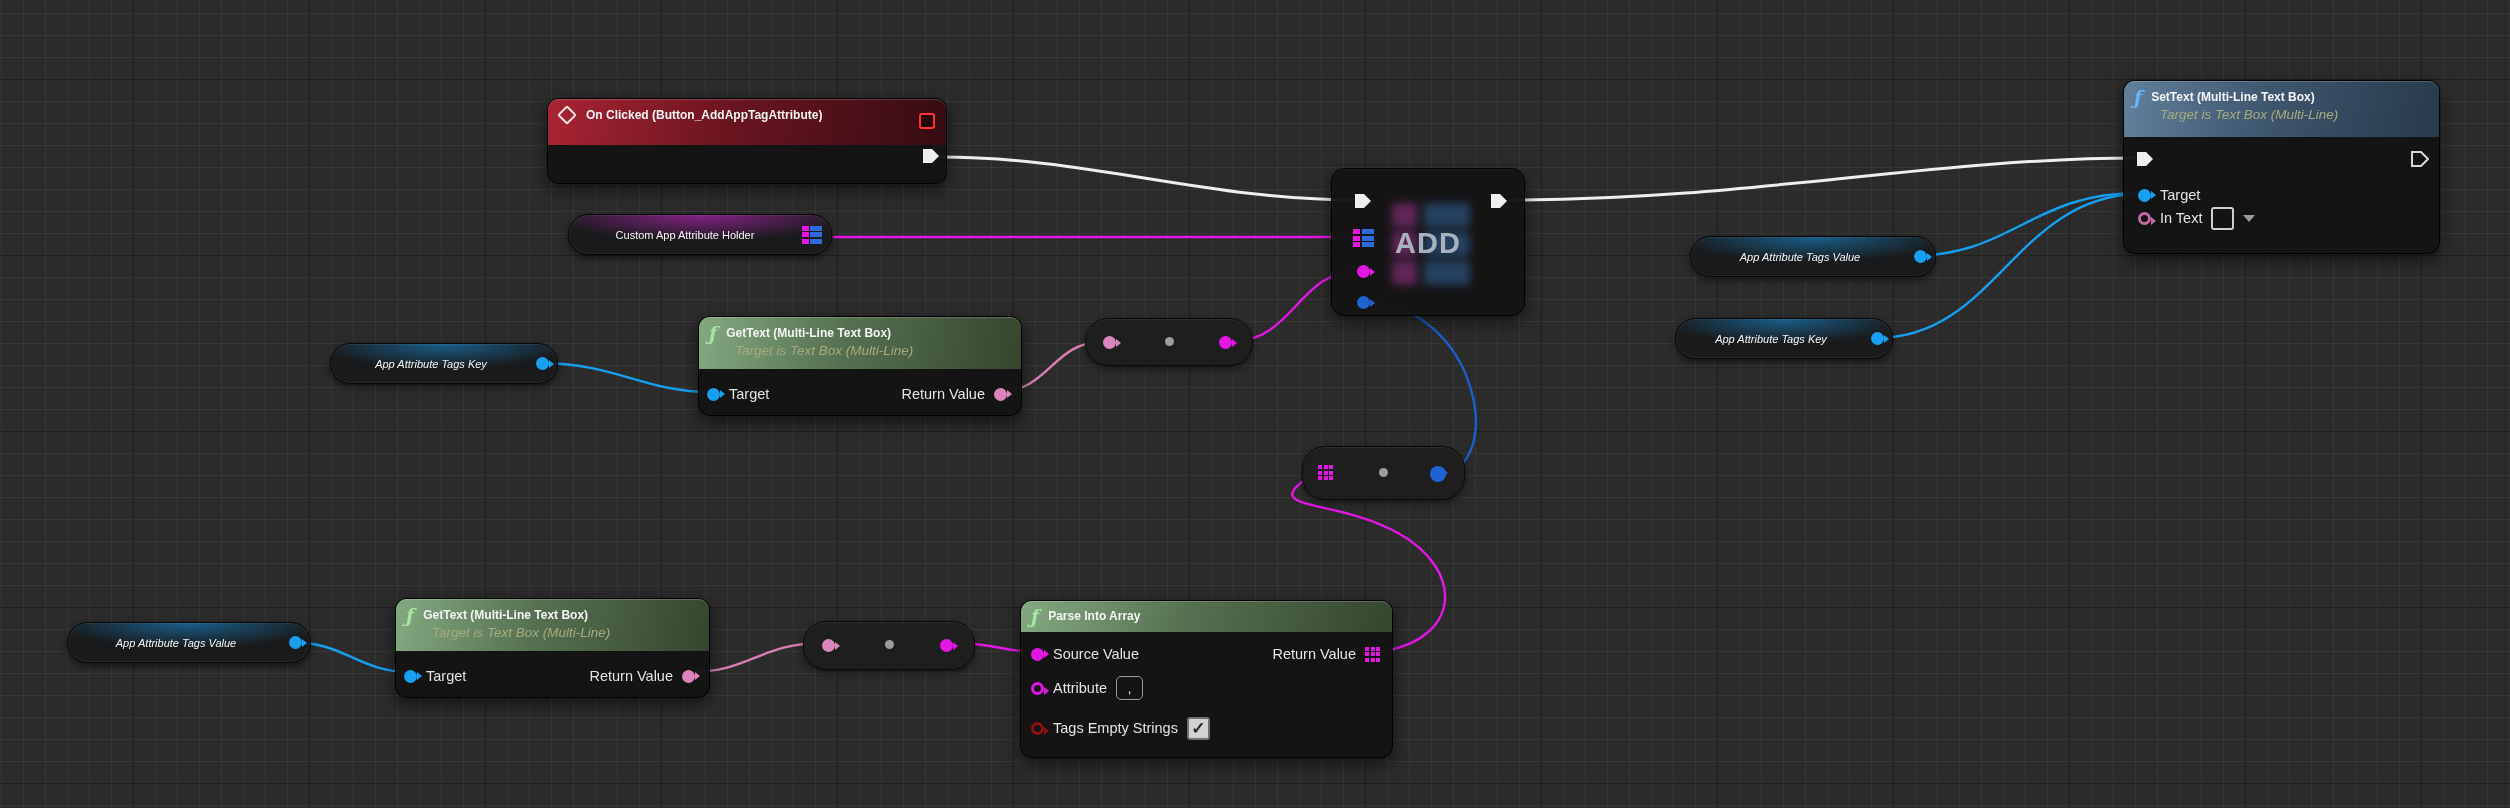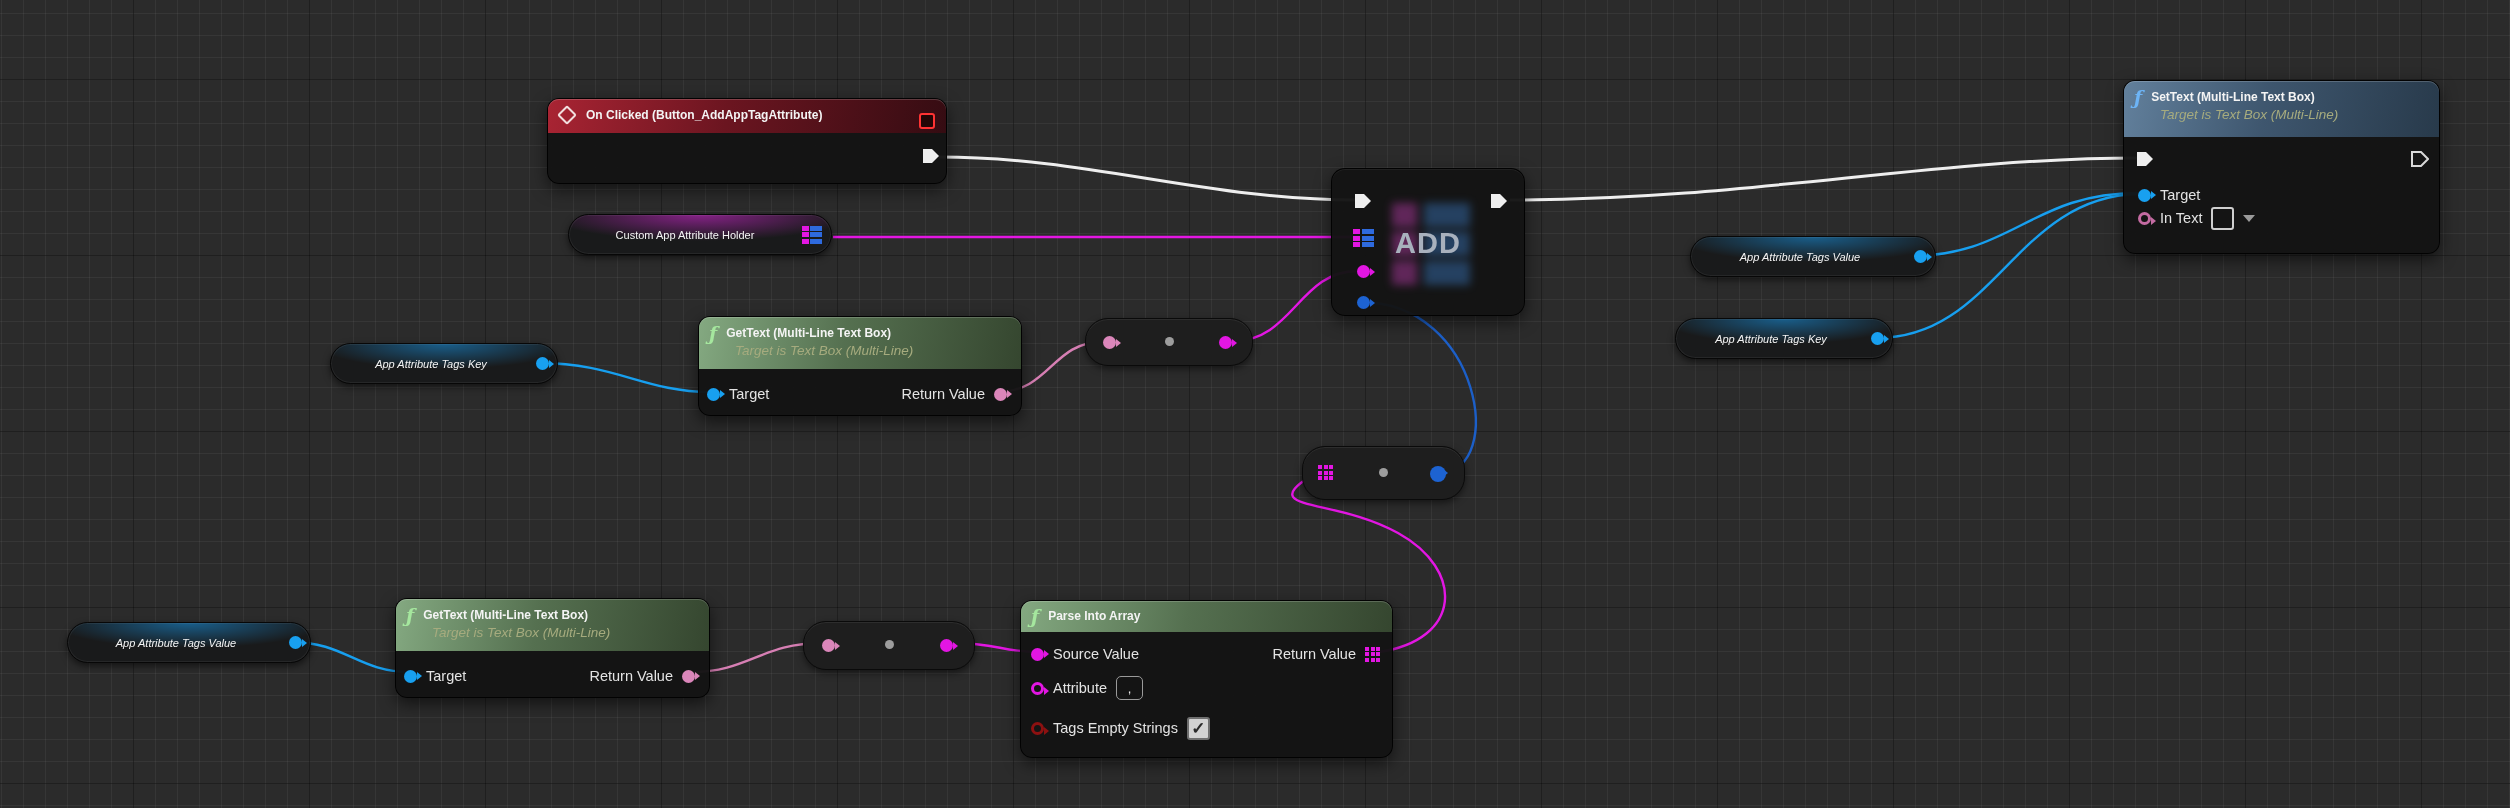--- a/index.html
+++ b/index.html
@@ -93,21 +93,21 @@
     <path d="M1441,472 C1505,472 1482,302 1360,302" fill="none" stroke-width="2.4" stroke="#1c5fc8"></path>
     <path d="M1379,652 C1462,640 1465,570 1398,533 C1333,497 1255,512 1312,475" fill="none" stroke-width="2.4" stroke="#e316e3"></path>
     <path d="M291,642 C345,642 358,672 410,672" fill="none" stroke-width="2.4" stroke="#179fef"></path>
     <path d="M692,672 C748,672 762,643 822,643" fill="none" stroke-width="2.4" stroke="#d77fb4"></path>
     <path d="M954,643 C997,643 1002,652 1040,652" fill="none" stroke-width="2.4" stroke="#e316e3"></path>
     <path d="M1910,256 C2012,256 2032,193 2138,193" fill="none" stroke-width="2.4" stroke="#179fef"></path>
     <path d="M1877,338 C1995,338 2015,197 2138,194" fill="none" stroke-width="2.4" stroke="#179fef"></path>
   </svg>
 
   <div class="node" style="left:547px;top:98px;width:398px;height:84px;">
-    <div class="hdr hdr-red" style="height:34px;">
+    <div class="hdr hdr-red" style="height:46px;">
       <span class="diamond-icon"></span>
       <span class="title">On Clicked (Button_AddAppTagAttribute)</span>
     </div>
     <span class="delegate-pin" style="right:11px;top:14px;"></span>
     <svg class="execpin" style="right:6px;top:49px;" width="18" height="16">
         <path d="M1 1h9l7 7-7 7H1z" fill="#efefef"></path>
       </svg>
   </div>
 
   <div class="pill pill-pink" style="left:568px;top:214px;width:264px;padding-right:30px;">

